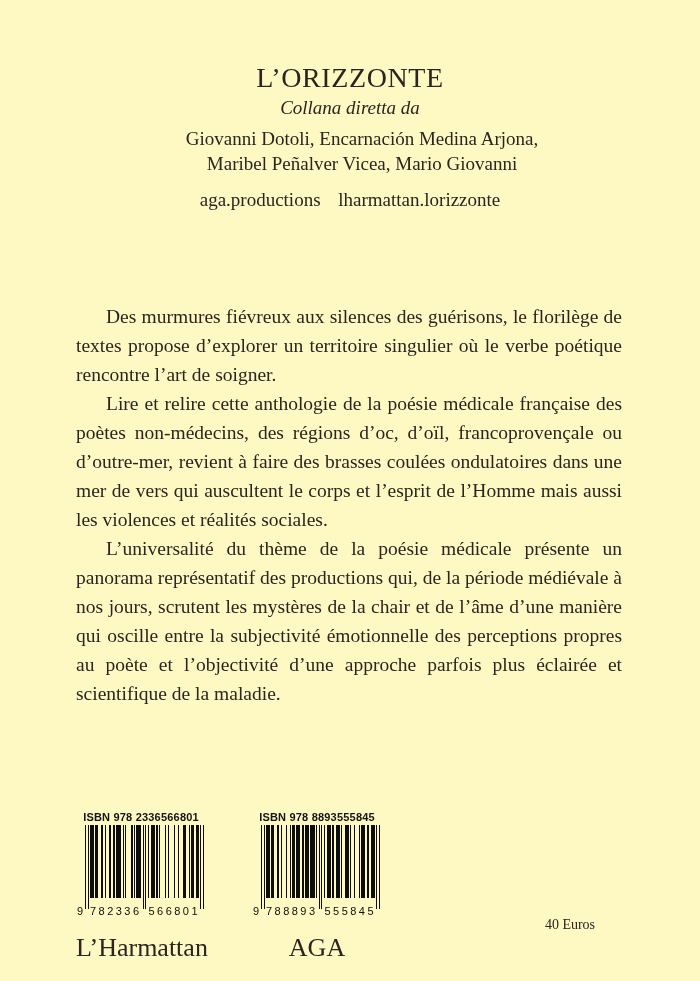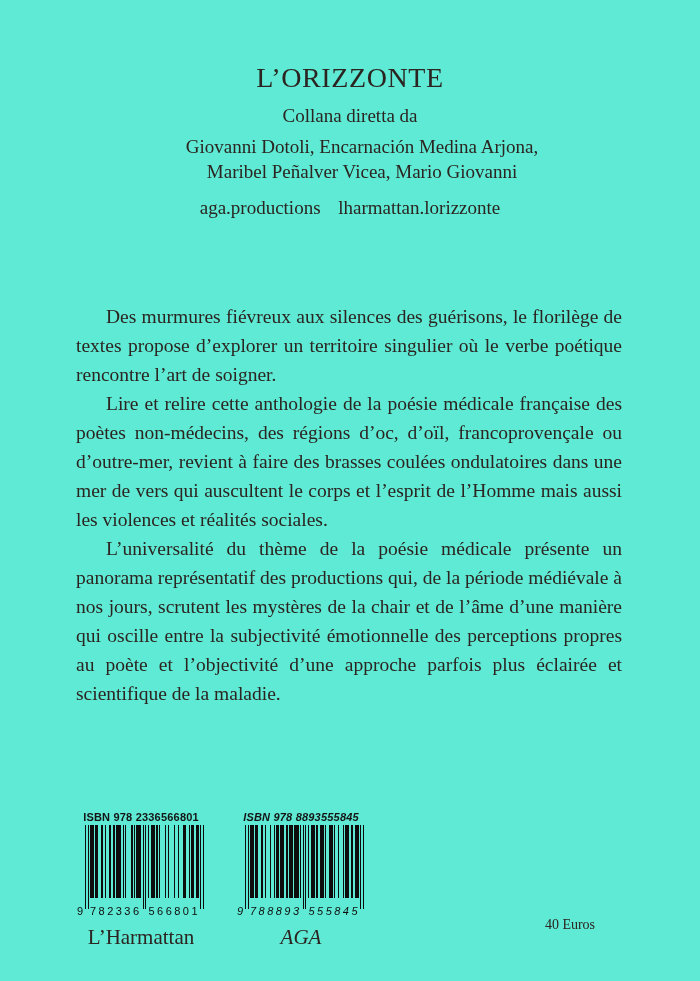--- a/index.html
+++ b/index.html
@@ -1,48 +1,48 @@
 <!DOCTYPE html>
 <html lang="fr"><head>
 <meta charset="utf-8">
 <style>
   html,body{margin:0;padding:0;background:#ffffff;}
   .page{
     position:relative;
     width:700px;height:981px;
-    background:#5eead4;
+    background:#fef9c3;
     color:#2b2420;
     font-family:"Liberation Serif",serif;
     overflow:hidden;
   }
   
   .masthead{position:absolute;top:0;left:0;width:100%;text-align:center;}
   .title{margin:62px 0 0;font-size:28px;font-weight:normal;letter-spacing:.6px;}
-  .series-note{margin-top:11px;font-size:19px;}
+  .series-note{margin-top:3px;font-size:19px;font-style:italic;}
   .directors{margin-top:7px;font-size:19px;line-height:25px;padding-left:24px;}
   .sites{margin-top:13px;font-size:19px;}
   .sites span + span{margin-left:13px;text-align:right;}
   
   .blurb{
     position:absolute;top:302px;left:76px;width:546px;
     font-size:19.5px;line-height:29px;text-align:justify;
     hyphens:auto;-webkit-hyphens:auto;
   }
   .blurb p{margin:0;text-indent:30px;}
   
   .barcode-block{position:absolute;top:811px;width:130px;text-align:center;}
   .bb-left{left:76px;}
-  .bb-right{left:236px;font-style:italic;}
+  .bb-right{left:252px;}
   .isbn-label{
     font-family:"Liberation Sans",sans-serif;
     font-size:11px;font-weight:bold;letter-spacing:.2px;
     white-space:nowrap;margin-bottom:2px;color:#141414;
   }
   .bars svg{display:block;margin:0 auto;}
-  .publisher{font-size:21px;margin-top:8px;white-space:nowrap;}
+  .publisher{font-size:26px;margin-top:16px;white-space:nowrap;}
   .price{
     position:absolute;top:917px;left:505px;width:130px;
     text-align:center;font-size:14px;
   }
 </style>
 </head>
 <body>
 
 <div class="page">
 

